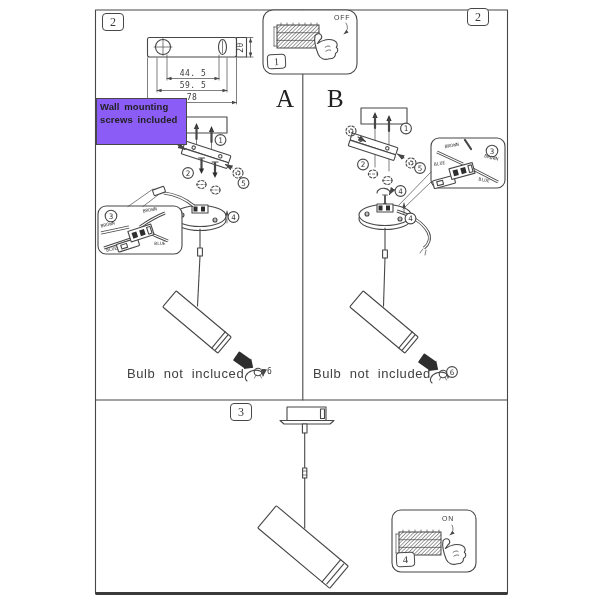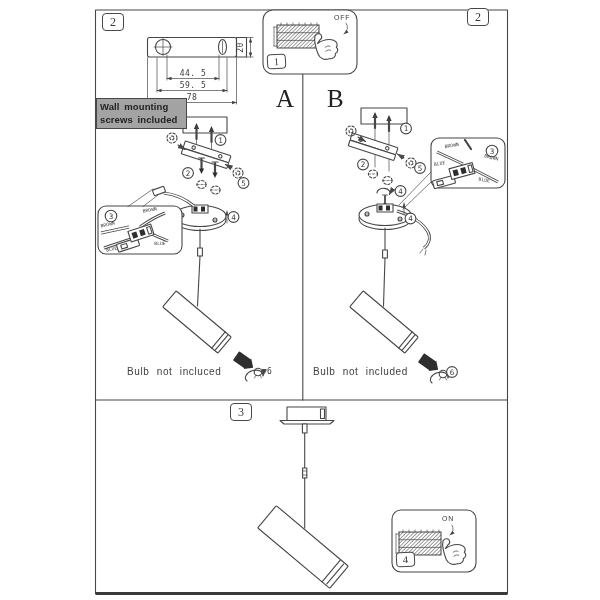--- a/index.html
+++ b/index.html
@@ -19,23 +19,23 @@
   .dim-t{font-size:8px;text-anchor:middle;letter-spacing:.5px;}
   .co-t{font-size:7.5px;text-anchor:middle;}
   .wire-t{font-size:4.6px;text-anchor:middle;letter-spacing:.1px;}
   .sw-t{font-size:7px;letter-spacing:.8px;font-family:"Liberation Sans",sans-serif;}
   .blabel{position:absolute;border:1.2px solid var(--line);border-radius:4px;background:#fff;
           font-family:"Liberation Serif",serif;color:var(--text);text-align:center;}
   .blabel.big{width:20px;height:16px;line-height:16px;font-size:12px;}
   .blabel.sm{width:17px;height:13px;line-height:13px;font-size:10.5px;transform:rotate(-3deg);}
   .panel-letter{position:absolute;font-family:"Liberation Serif",serif;font-size:25px;color:#222;}
   .wall-note{position:absolute;left:96px;top:98px;width:86px;height:28px;border:1.4px solid var(--line);
-             background:#a3a3a3;font:bold 9.5px/13px "Liberation Sans",sans-serif;padding:1px 0 0 3px;
+             background:#8b5cf6;font:bold 9.5px/13px "Liberation Sans",sans-serif;padding:1px 0 16px 3px;
              letter-spacing:.1px;word-spacing:2px;color:#222;}
-  .bulb-note{position:absolute;font-size:10px;letter-spacing:.6px;word-spacing:4px;color:#414141;}
+  .bulb-note{position:absolute;font-size:13px;letter-spacing:.6px;word-spacing:4px;color:#414141;}
 </style>
 </head>
 <body>
 
 <div id="page">
 
 <svg width="600" height="600" viewBox="0 0 600 600">
   <defs>
     <marker id="ma" markerWidth="8" markerHeight="8" refX="6.5" refY="2.5" orient="auto-start-reverse">
       <path d="M0,0L7,2.5L0,5Z" fill="#474747"></path>

